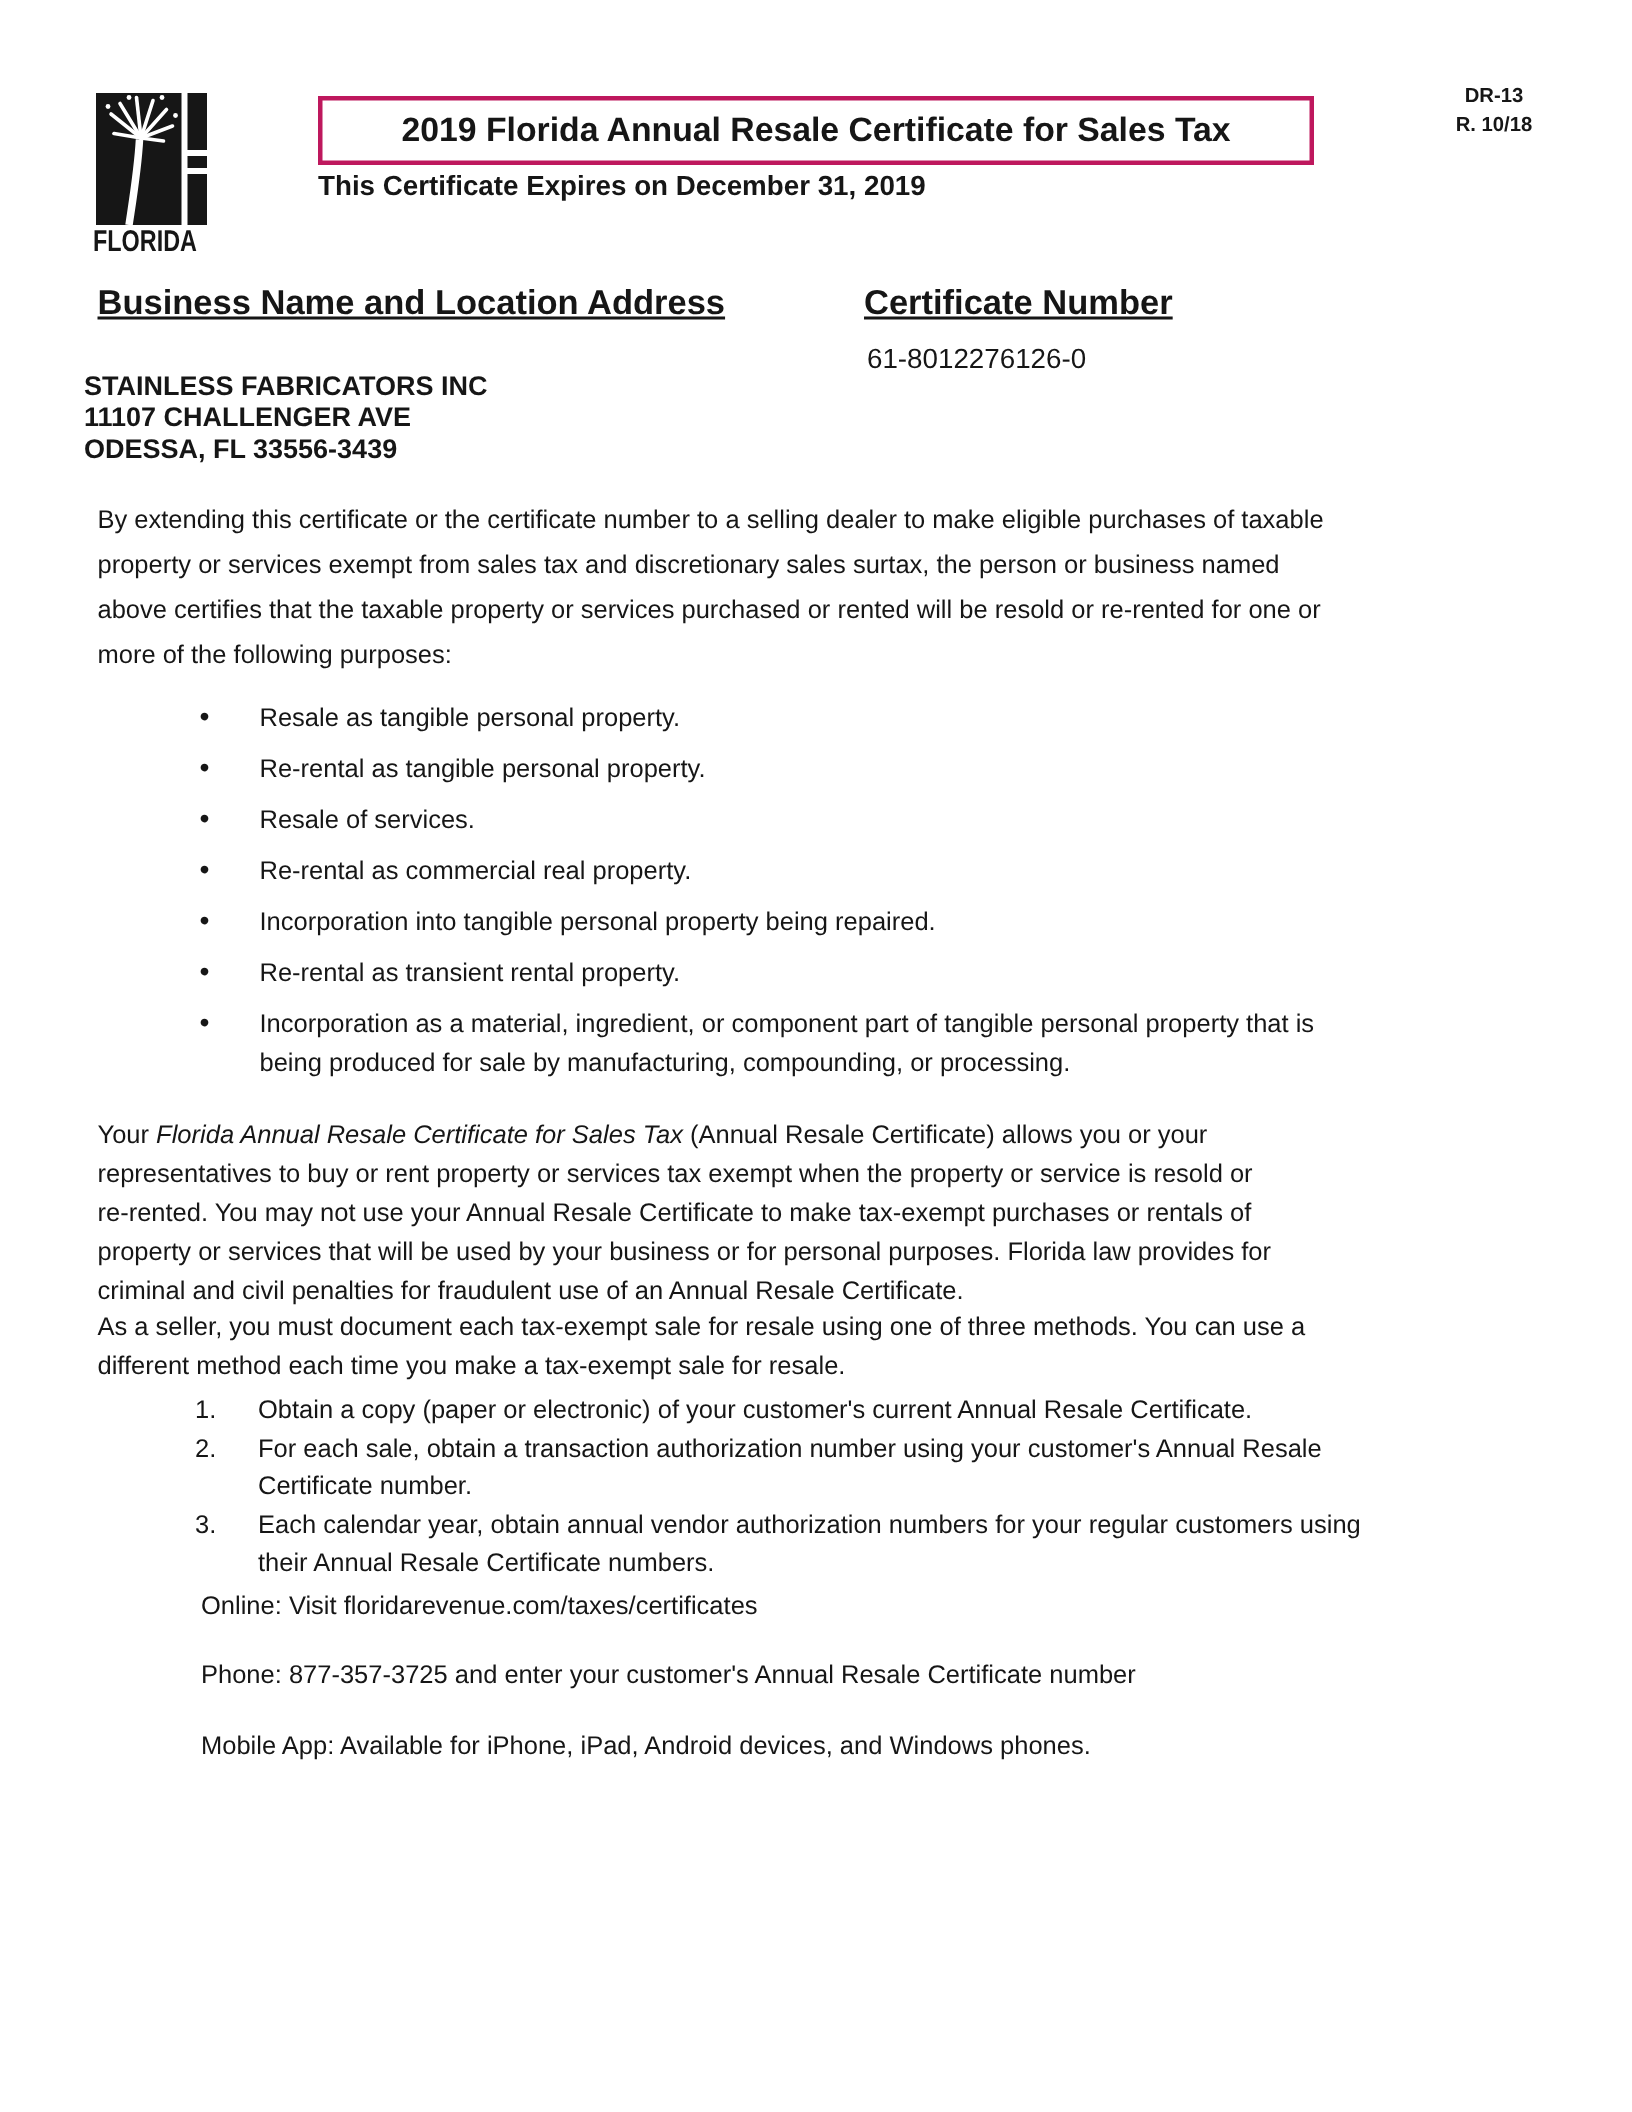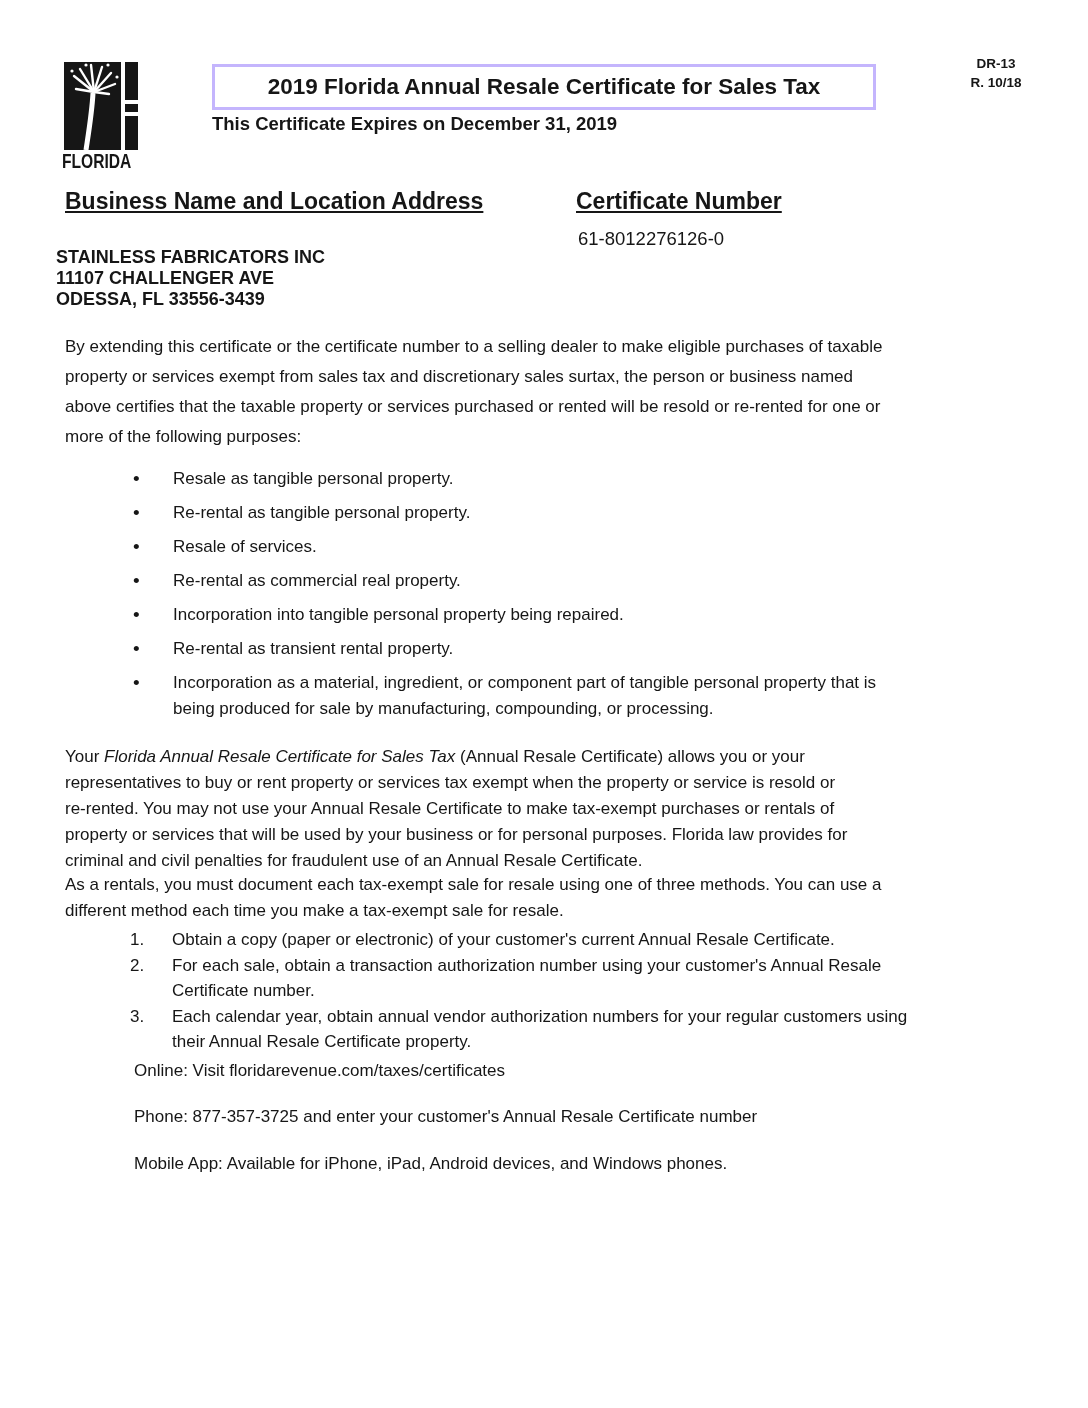--- a/index.html
+++ b/index.html
@@ -10,21 +10,21 @@
   }
   .abs{position:absolute;}
   .b{font-weight:400;}
   .i{font-style:italic;}
   .ln{white-space:nowrap;}
 
   .logo-box{left:64px;top:62px;width:76px;height:92px;}
   .logo-label{left:62px;top:150px;font-size:20px;font-weight:700;letter-spacing:0px;
     transform:scaleX(0.78);transform-origin:0 0;white-space:nowrap;}
 
-  .title-box{left:212px;top:64px;width:658px;height:40px;border:3px solid #c4b5fd;
+  .title-box{left:212px;top:64px;width:658px;height:40px;border:3px solid #be185d;
     line-height:40px;text-align:center;font-size:22.5px;font-weight:700;white-space:nowrap;}
   .subtitle{left:212px;top:113px;width:664px;text-align:left;font-size:18.5px;font-weight:700;white-space:nowrap;}
   .formnum{left:948px;top:54px;width:96px;text-align:center;font-size:13.5px;font-weight:700;line-height:19px;}
 
   .sec-heading{font-size:23px;font-weight:700;text-decoration:underline;white-space:nowrap;}
   .bn-heading{left:65px;top:188px;}
   .cn-heading{left:576px;top:188px;}
   .cert-value{left:578px;top:228px;font-size:18.5px;font-weight:400;white-space:nowrap;}
   .address{left:56px;top:247px;font-size:18px;font-weight:700;line-height:21px;}
 
@@ -133,21 +133,21 @@
 
 <div class="abs para usage">
     <div class="ln"><span>Your </span><span class="i">Florida Annual Resale Certificate for Sales Tax</span><span> (Annual Resale Certificate) allows you or your</span></div>
     <div class="ln"><span>representatives to buy or rent property or services tax exempt when the property or service is resold or</span></div>
     <div class="ln"><span>re-rented. You </span><span class="b">may not</span><span> use your Annual Resale Certificate to make tax-exempt purchases or rentals of</span></div>
     <div class="ln"><span>property or services that will be used by your business or for personal purposes. Florida law provides for</span></div>
     <div class="ln"><span>criminal and civil penalties for fraudulent use of an Annual Resale Certificate.</span></div>
   </div>
 
 <div class="abs para seller">
-    <div class="ln"><span class="b">As a rentals,</span><span> you must document each tax-exempt sale for resale using one of three methods. You can use a</span></div>
+    <div class="ln"><span class="b">As a seller,</span><span> you must document each tax-exempt sale for resale using one of three methods. You can use a</span></div>
     <div class="ln"><span>different method each time you make a tax-exempt sale for resale.</span></div>
   </div>
 
 <ol class="abs methods">
     <li>
       <span class="num">1.</span>
       <div>
         <div class="ln">Obtain a copy (paper or electronic) of your customer's current Annual Resale Certificate.</div>
       </div>
     </li>
@@ -155,20 +155,20 @@
       <span class="num">2.</span>
       <div>
         <div class="ln">For each sale, obtain a transaction authorization number using your customer's Annual Resale</div>
         <div class="ln">Certificate number.</div>
       </div>
     </li>
     <li>
       <span class="num">3.</span>
       <div>
         <div class="ln">Each calendar year, obtain annual vendor authorization numbers for your regular customers using</div>
-        <div class="ln">their Annual Resale Certificate property.</div>
+        <div class="ln">their Annual Resale Certificate numbers.</div>
       </div>
     </li>
   </ol>
 
 <div class="abs contact-line online"><span class="b">Online:</span><span> Visit </span><span class="b">floridarevenue.com/taxes/certificates</span></div>
 <div class="abs contact-line phone"><span class="b">Phone: 877-357-3725</span><span> and enter your customer's Annual Resale Certificate number</span></div>
 <div class="abs contact-line mobile"><span class="b">Mobile App:</span><span> Available for iPhone, iPad, Android devices, and Windows phones.</span></div>
 
 </body></html>

